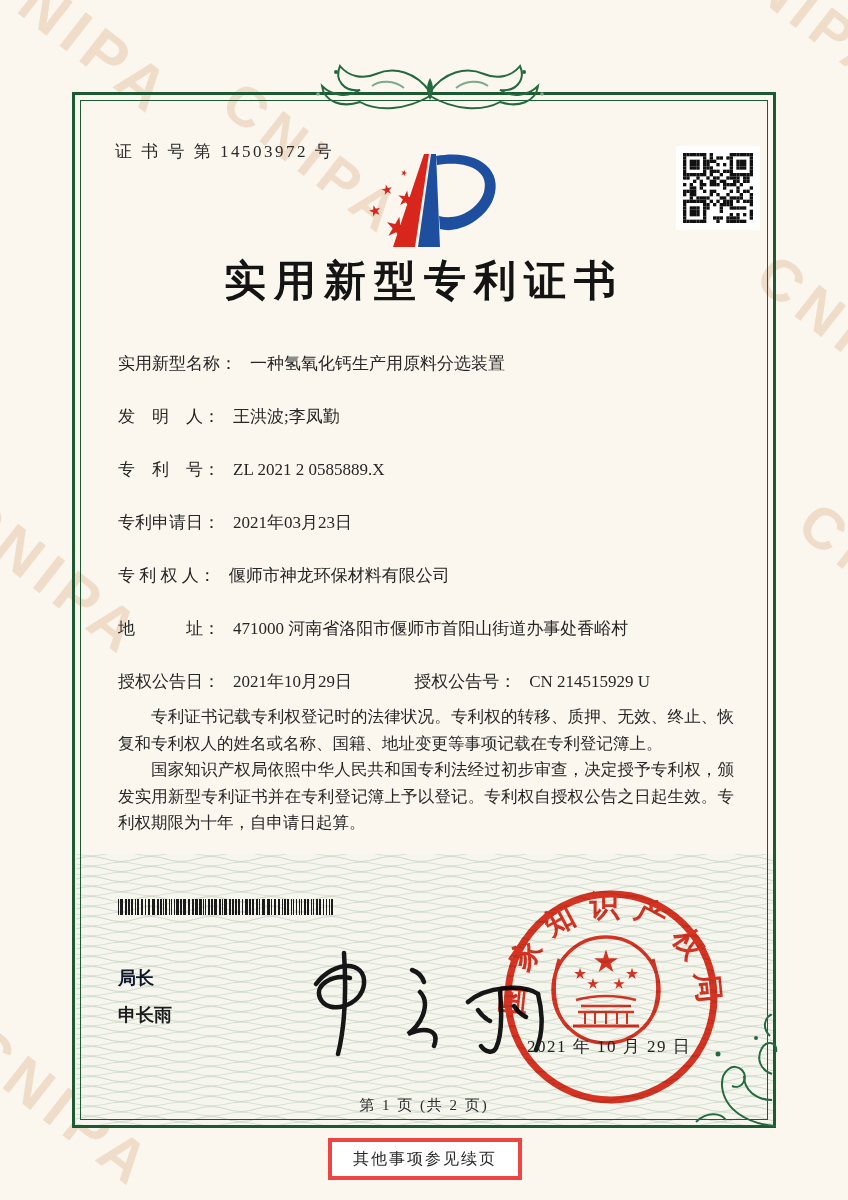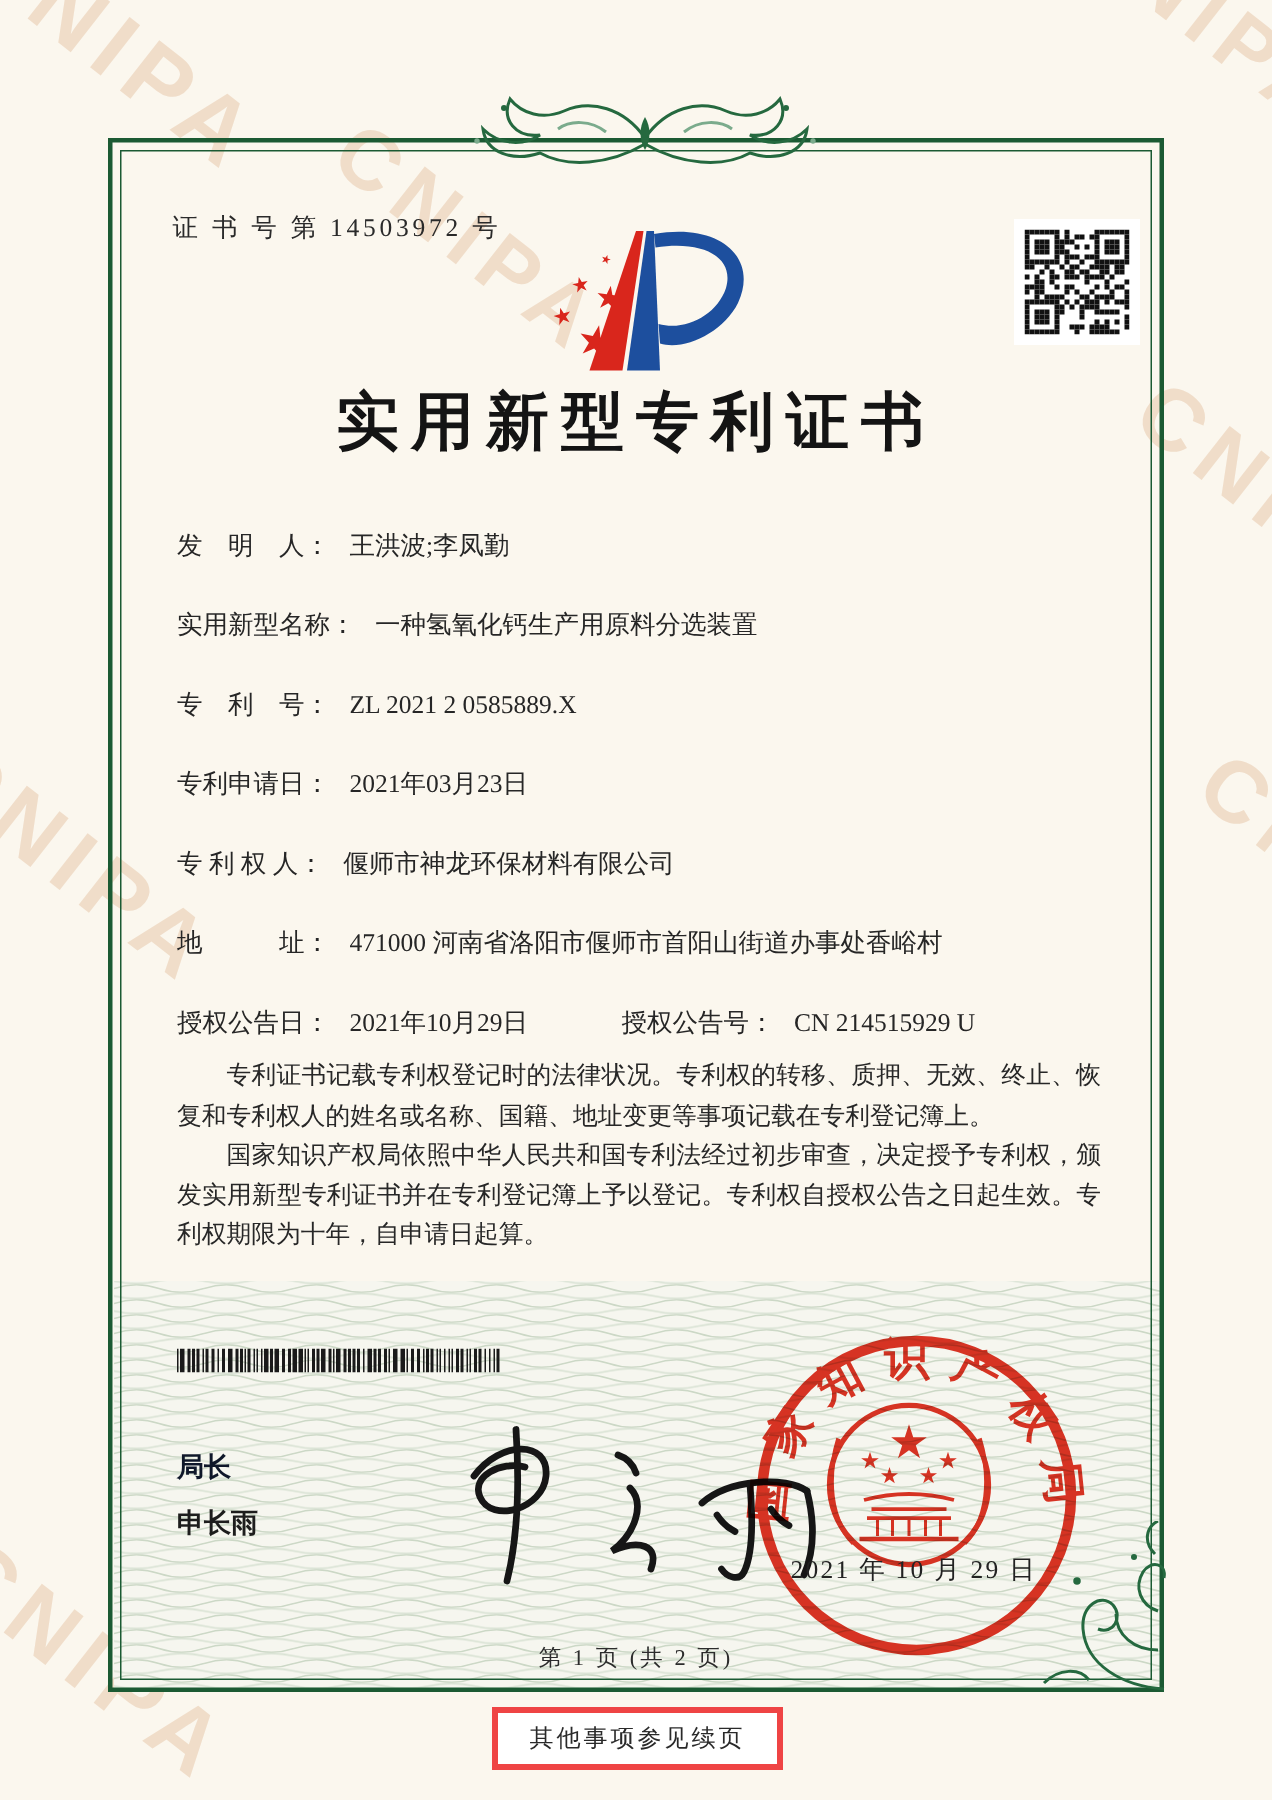--- a/index.html
+++ b/index.html
@@ -362,24 +362,24 @@
           <rect x="56.66666666666667" y="66.66666666666667" width="3.3333333333333335" height="3.3333333333333335"></rect>
           <rect x="60" y="66.66666666666667" width="3.3333333333333335" height="3.3333333333333335"></rect>
         </g>
       </svg>
   </div>
 
   <div class="title">实用新型专利证书</div>
 
   <div class="fields">
     <div class="frow">
+      <span class="lab">实用新型名称：</span><span class="val">一种氢氧化钙生产用原料分选装置</span>
+    </div>
+    <div class="frow">
       <span class="lab">发　明　人：</span><span class="val">王洪波;李凤勤</span>
-    </div>
-    <div class="frow">
-      <span class="lab">实用新型名称：</span><span class="val">一种氢氧化钙生产用原料分选装置</span>
     </div>
     <div class="frow">
       <span class="lab">专　利　号：</span><span class="val">ZL 2021 2 0585889.X</span>
     </div>
     <div class="frow">
       <span class="lab">专利申请日：</span><span class="val">2021年03月23日</span>
     </div>
     <div class="frow">
       <span class="lab">专 利 权 人：</span><span class="val">偃师市神龙环保材料有限公司</span>
     </div>

